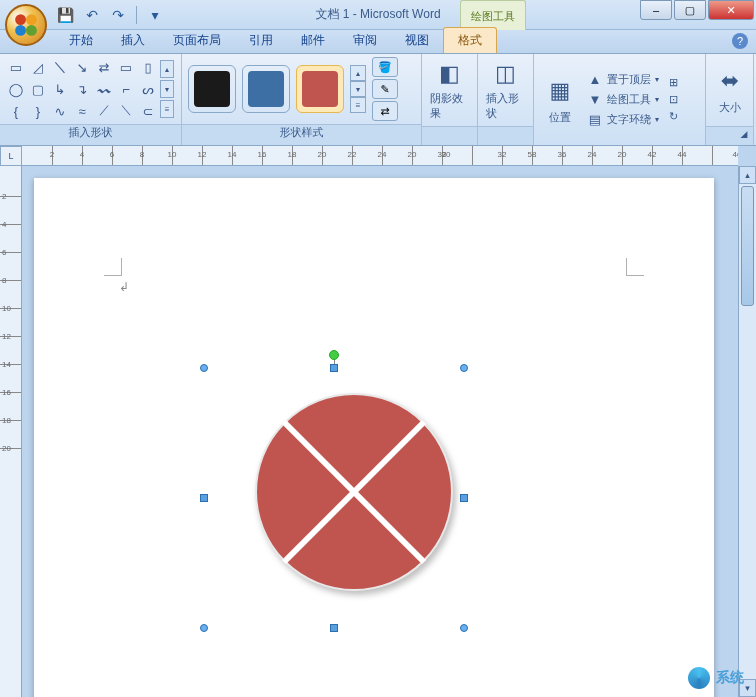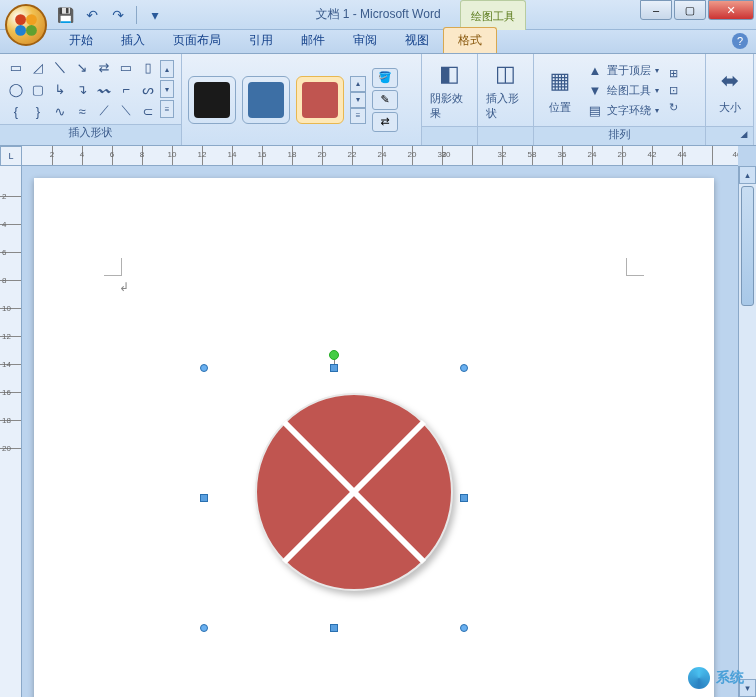--- a/index.html
+++ b/index.html
@@ -182,20 +182,21 @@
           <div>▾</div>
           <div>≡</div>
         </div>
       </div>
       <div class="style-sidebtns">
         <div>🪣</div>
         <div>✎</div>
         <div>⇄</div>
       </div>
     </div>
+    <div class="group-label">形状样式</div>
   </div>
 
   <div class="group" style="width:56px">
     <div class="group-body">
       <div class="bigbtn">
         <div class="ico">◧</div>
         <span>阴影效果</span>
       </div>
     </div>
     <div class="group-label">&nbsp;</div>
@@ -233,21 +234,20 @@
             <span>文字环绕</span>
             <span style="font-size:8px">▾</span>
           </div>
       </div>
       <div style="display:flex;flex-direction:column;gap:2px">
         <div class="small-row">⊞</div>
         <div class="small-row">⊡</div>
         <div class="small-row">↻</div>
       </div>
     </div>
-    <div class="group-label">排列</div>
   </div>
 
   <div class="group" style="width:48px">
     <div class="group-body">
       <div class="bigbtn" style="width:40px">
         <div class="ico">⬌</div>
         <span>大小</span>
       </div>
     </div>
     <div class="group-label">

